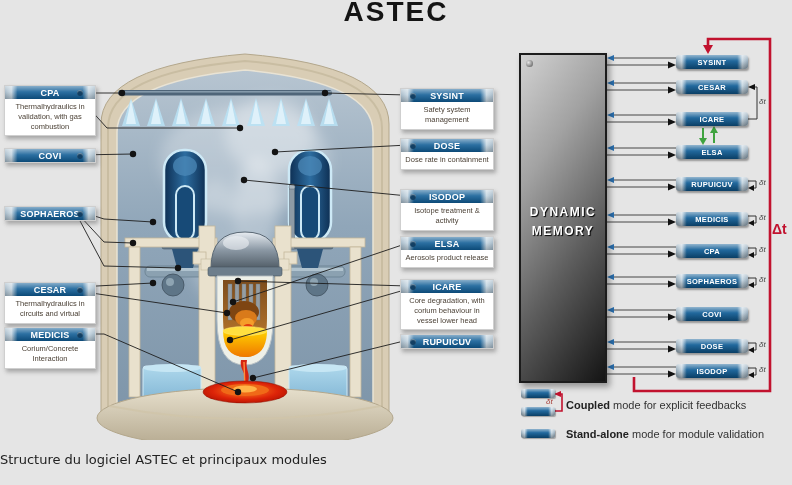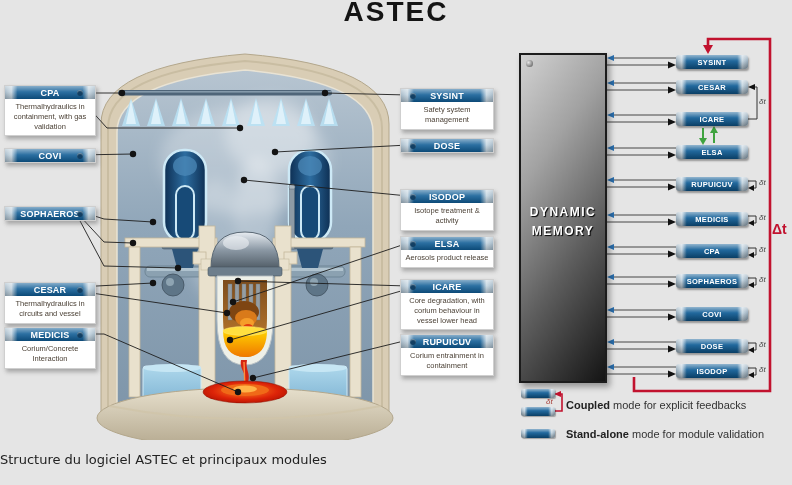--- a/index.html
+++ b/index.html
@@ -388,40 +388,40 @@
       <path d="M555,411 L562,411 L562,394 L558,394" fill="none" stroke="#c1122e" stroke-width="1.6"></path>
       <polygon points="554,394 561,391 561,397" fill="#c1122e"></polygon>
     </g>
   </svg>
 
   <div class="lbox" style="left:4px; top:85px;">
     <div class="bar">
         <span class="t">CPA</span>
         <span class="dot r"></span>
       </div>
-    <div class="desc">Thermalhydraulics in containment, with gas validation</div>
+    <div class="desc">Thermalhydraulics in validation, with gas combustion</div>
   </div>
   <div class="lbox" style="left:4px; top:148px;">
     <div class="bar">
         <span class="t">COVI</span>
         <span class="dot r"></span>
       </div>
   </div>
   <div class="lbox" style="left:4px; top:206px;">
     <div class="bar">
         <span class="t">SOPHAEROS</span>
         <span class="dot r"></span>
       </div>
   </div>
   <div class="lbox" style="left:4px; top:282px;">
     <div class="bar">
         <span class="t">CESAR</span>
         <span class="dot r"></span>
       </div>
-    <div class="desc">Thermalhydraulics in circuits and vessel</div>
+    <div class="desc">Thermalhydraulics in circuits and virtual</div>
   </div>
   <div class="lbox" style="left:4px; top:327px;">
     <div class="bar">
         <span class="t">MEDICIS</span>
         <span class="dot r"></span>
       </div>
     <div class="desc">Corium/Concrete Interaction</div>
   </div>
 
   <div class="lbox rt" style="left:400px; top:88px;">
@@ -429,20 +429,21 @@
         <span class="dot l"></span>
         <span class="t">SYSINT</span>
       </div>
     <div class="desc">Safety system management</div>
   </div>
   <div class="lbox rt" style="left:400px; top:138px;">
     <div class="bar">
         <span class="dot l"></span>
         <span class="t">DOSE</span>
       </div>
+    <div class="desc">Dose rate in containment</div>
   </div>
   <div class="lbox rt" style="left:400px; top:189px;">
     <div class="bar">
         <span class="dot l"></span>
         <span class="t">ISODOP</span>
       </div>
     <div class="desc">Isotope treatment &amp; activity</div>
   </div>
   <div class="lbox rt" style="left:400px; top:236px;">
     <div class="bar">
@@ -456,21 +457,20 @@
         <span class="dot l"></span>
         <span class="t">ICARE</span>
       </div>
     <div class="desc">Core degradation, with corium behaviour in vessel lower head</div>
   </div>
   <div class="lbox rt" style="left:400px; top:334px;">
     <div class="bar">
         <span class="dot l"></span>
         <span class="t">RUPUICUV</span>
       </div>
-    <div class="desc">Corium entrainment in containment</div>
   </div>
 
   <div id="memory">
     <span class="screw"></span>
     <div id="memtext">
       <div>DYNAMIC</div>
       <div>MEMORY</div>
     </div>
   </div>
 

